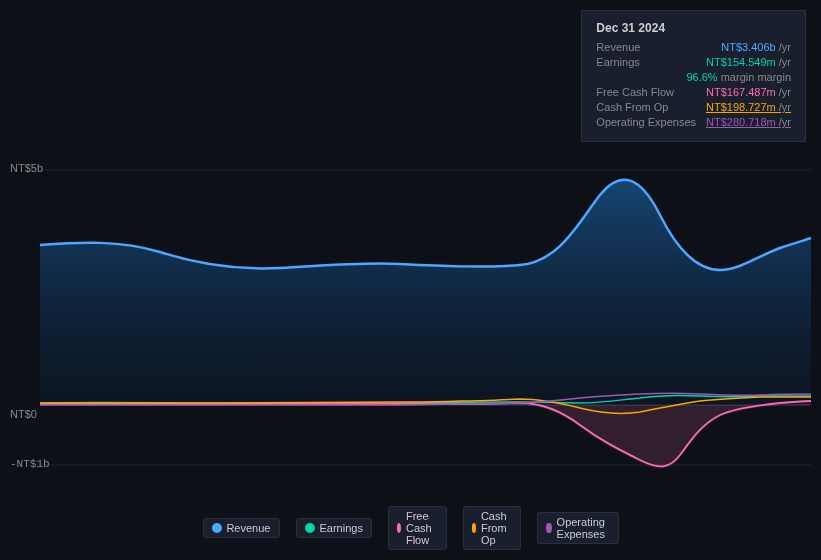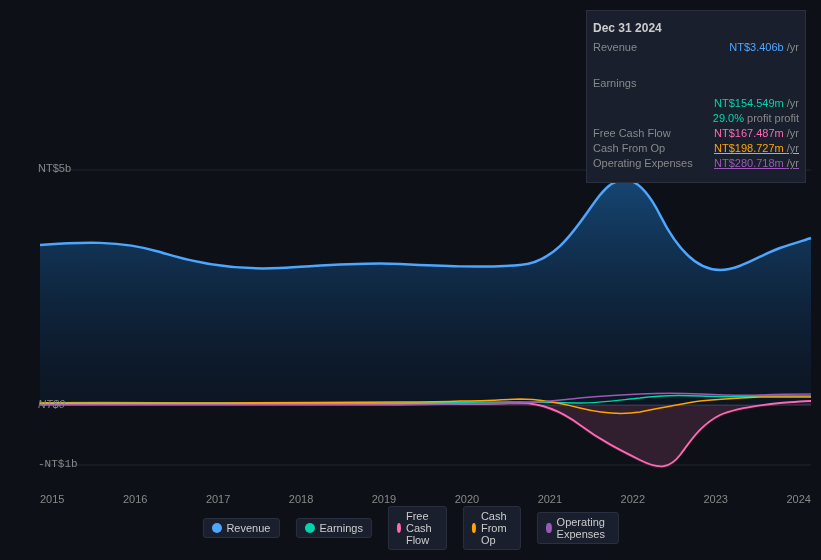--- a/index.html
+++ b/index.html
@@ -19,21 +19,21 @@
       height: 560px;
     }
 
     
     .tooltip {
       position: absolute;
       top: 10px;
       right: 15px;
       background: #1a1f2e;
       border: 1px solid #2a3040;
-      padding: 10px 6px;
+      padding: 10px 14px;
       min-width: 220px;
       z-index: 10;
     }
     .tooltip-date {
       font-size: 12px;
       color: #ccc;
       margin-bottom: 6px;
       font-weight: bold;
     }
     .tooltip-row {
@@ -46,32 +46,31 @@
     }
     .tooltip-label {
       color: #888;
       white-space: nowrap;
     }
     .tooltip-value {
       white-space: nowrap;
       font-weight: 500;
     }
     .val-revenue { color: #4da6ff; }
-    .val-earnings { color: #00d4aa; margin-top: 41px; }
+    .val-earnings { color: #00d4aa; }
     .val-fcf { color: #ff69b4; }
     .val-cfo { color: #ffa500; text-decoration: underline; }
     .val-opex { color: #9b59b6; text-decoration: underline; }
 
     
     .y-label {
       position: absolute;
       left: 10px;
       font-size: 11px;
       color: #888;
-      margin-left: 28px;
     }
 
     
     .x-labels {
       position: absolute;
       bottom: 55px;
       left: 40px;
       right: 10px;
       display: flex;
       justify-content: space-between;
@@ -147,53 +146,41 @@
 
     <path d="M40,405 L520,405 C540,405 560,412 580,427 C600,442 620,452 640,462 C660,472 670,470 680,457 C690,444 700,427 720,417 C735,410 760,407 780,405 L811,403 L811,405 Z" fill="#ff69b4" opacity="0.15"></path>
 
     <path d="M40,403 C100,403 160,403 220,403 C280,403 340,402 400,402 C420,402 440,402 460,401 C480,401 500,400 520,399 C540,399 560,403 580,408 C600,413 620,415 640,412 C660,408 680,404 700,401 C720,399 740,398 760,397 C780,397 795,397 811,397" fill="none" stroke="#ffa500" stroke-width="1.5"></path>
 
     <path d="M40,405 C100,405 160,405 220,405 C280,405 340,405 400,405 C440,404 480,404 520,403 C550,402 560,400 580,398 C600,396 620,395 640,394 C660,393 680,393 700,394 C720,395 740,396 760,395 C780,394 795,394 811,394" fill="none" stroke="#9b59b6" stroke-width="1.5"></path>
 
   </svg>
 
   <div class="y-label" style="top: 162px;">NT$5b</div>
-  <div class="y-label" style="top: 398px; font-style: italic;">NT$0</div>
+  <div class="y-label" style="top: 408px;">NT$0</div>
   <div class="y-label" style="top: 458px; font-family: Liberation Mono, monospace;">-NT$1b</div>
 
-  <div class="x-labels">
-    <span class="x-label">2015</span>
-    <span class="x-label">2016</span>
-    <span class="x-label">2017</span>
-    <span class="x-label">2018</span>
-    <span class="x-label">2019</span>
-    <span class="x-label">2020</span>
-    <span class="x-label">2021</span>
-    <span class="x-label">2022</span>
-    <span class="x-label">2023</span>
-    <span class="x-label">2024</span>
-  </div>
 
   <div class="tooltip">
     <div class="tooltip-date">Dec 31 2024</div>
 
     <div class="tooltip-row">
       <span class="tooltip-label">Revenue</span>
       <span class="tooltip-value val-revenue">NT$3.406b <span style="color:#888">/yr</span></span>
     </div>
 
     <div class="tooltip-row">
       <span class="tooltip-label">Earnings</span>
       <span class="tooltip-value val-earnings">NT$154.549m <span style="color:#888">/yr</span></span>
     </div>
 
     <div class="tooltip-row">
       <span class="tooltip-label"></span>
       <span class="tooltip-value">
-        <span style="color:#00d4aa">29.0%</span><span style="color:#888"> profit profit</span>
+        <span style="color:#00d4aa">96.6%</span><span style="color:#888"> margin margin</span>
       </span>
     </div>
 
     <div class="tooltip-row">
       <span class="tooltip-label">Free Cash Flow</span>
       <span class="tooltip-value val-fcf">NT$167.487m <span style="color:#888">/yr</span></span>
     </div>
 
     <div class="tooltip-row">
       <span class="tooltip-label">Cash From Op</span>

